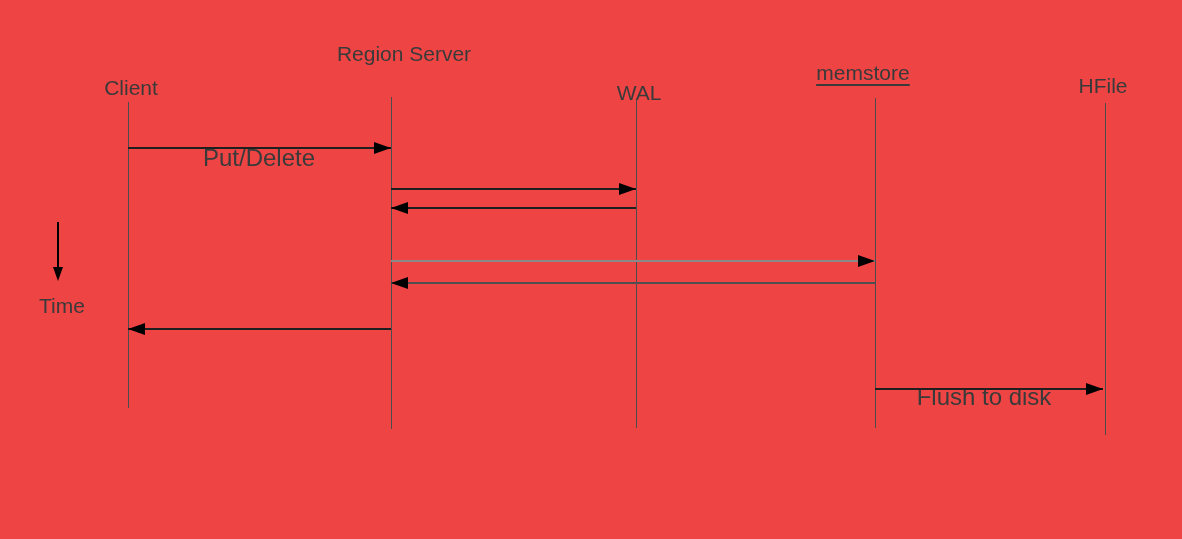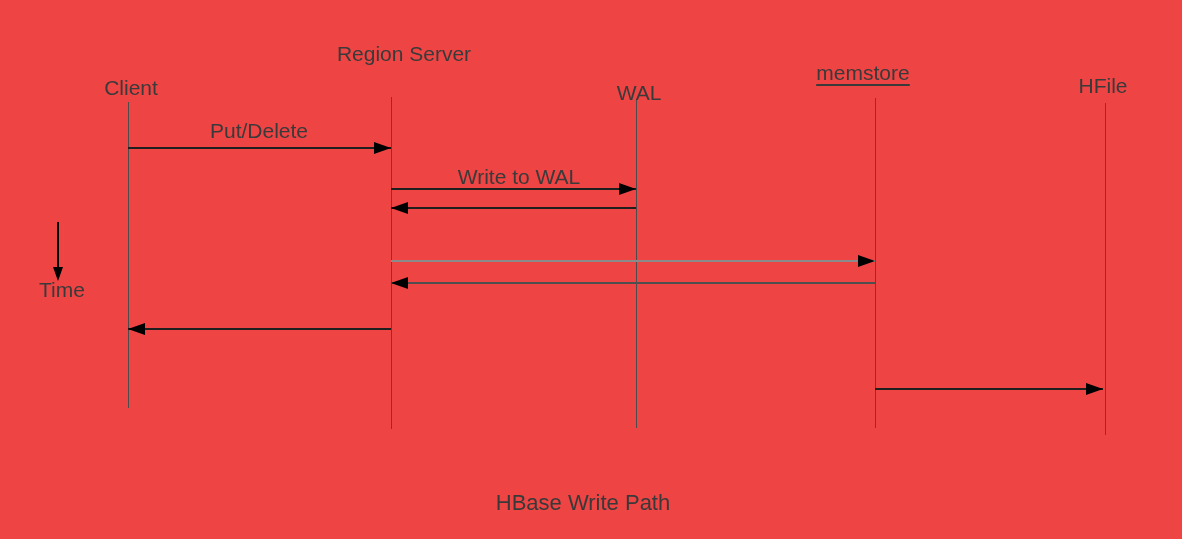--- a/index.html
+++ b/index.html
@@ -47,24 +47,25 @@
     transform:translateY(-50%);
     width:0;height:0;
     border-top:6px solid transparent;
     border-bottom:6px solid transparent;
     border-right:17px solid #000;
   }
   
   .msg-label{
     position:absolute;
     transform:translateX(-50%);
-    font-size:21px;
+    font-size:24px;
     line-height:1.05;
     white-space:nowrap;
     color:#3a3a3a;
+    margin-top:25px;
   }
   
   .wavy{
     text-decoration-line:underline;
     text-decoration-style:wavy;
     text-decoration-color:#cc0000;
     text-decoration-thickness:1px;
     text-underline-offset:4px;
     text-decoration:underline;
   }
@@ -116,44 +117,43 @@
   <div class="vline" style="left:390.5px;top:97px;height:332px"></div>
   <div class="vline" style="left:635.5px;top:100px;height:328px"></div>
   <div class="vline" style="left:874.5px;top:98px;height:330px"></div>
   <div class="vline" style="left:1104.5px;top:103px;height:332px"></div>
 
   <div class="msg-label" style="left:259px;top:120px">Put/Delete</div>
   <div class="arrow" style="left:128px;top:147px;width:263px">
     <span class="head-right"></span>
   </div>
 
-  <div class="msg-label" style="left:519px;top:166px">Write to WAL</div>
   <div class="arrow" style="left:391px;top:188px;width:245px">
     <span class="head-right"></span>
   </div>
 
   <div class="arrow" style="left:391px;top:207px;width:245px">
     <span class="head-left"></span>
   </div>
 
   <div class="arrow gray" style="left:391px;top:260px;width:484px">
     <span class="head-right"></span>
   </div>
 
   <div class="arrow mid" style="left:391px;top:282px;width:484px">
     <span class="head-left"></span>
   </div>
 
   <div class="arrow" style="left:128px;top:328px;width:263px">
     <span class="head-left"></span>
   </div>
 
+  <div class="msg-label" style="left:984px;top:359px">Flush to disk</div>
   <div class="arrow" style="left:875px;top:388px;width:228px">
     <span class="head-right"></span>
   </div>
 
   <div class="time-line" style="left:57px;top:222px;height:46px"></div>
   <div class="time-head-down" style="left:53px;top:267px"></div>
-  <div class="time-label" style="left:62px;top:278px">Time</div>
+  <div class="time-label" style="left:62px;top:294px">Time</div>
 
-  <div class="title" style="left:583px;top:490px">HBase Write Path</div>
 
 </div>
 
 </body></html>

